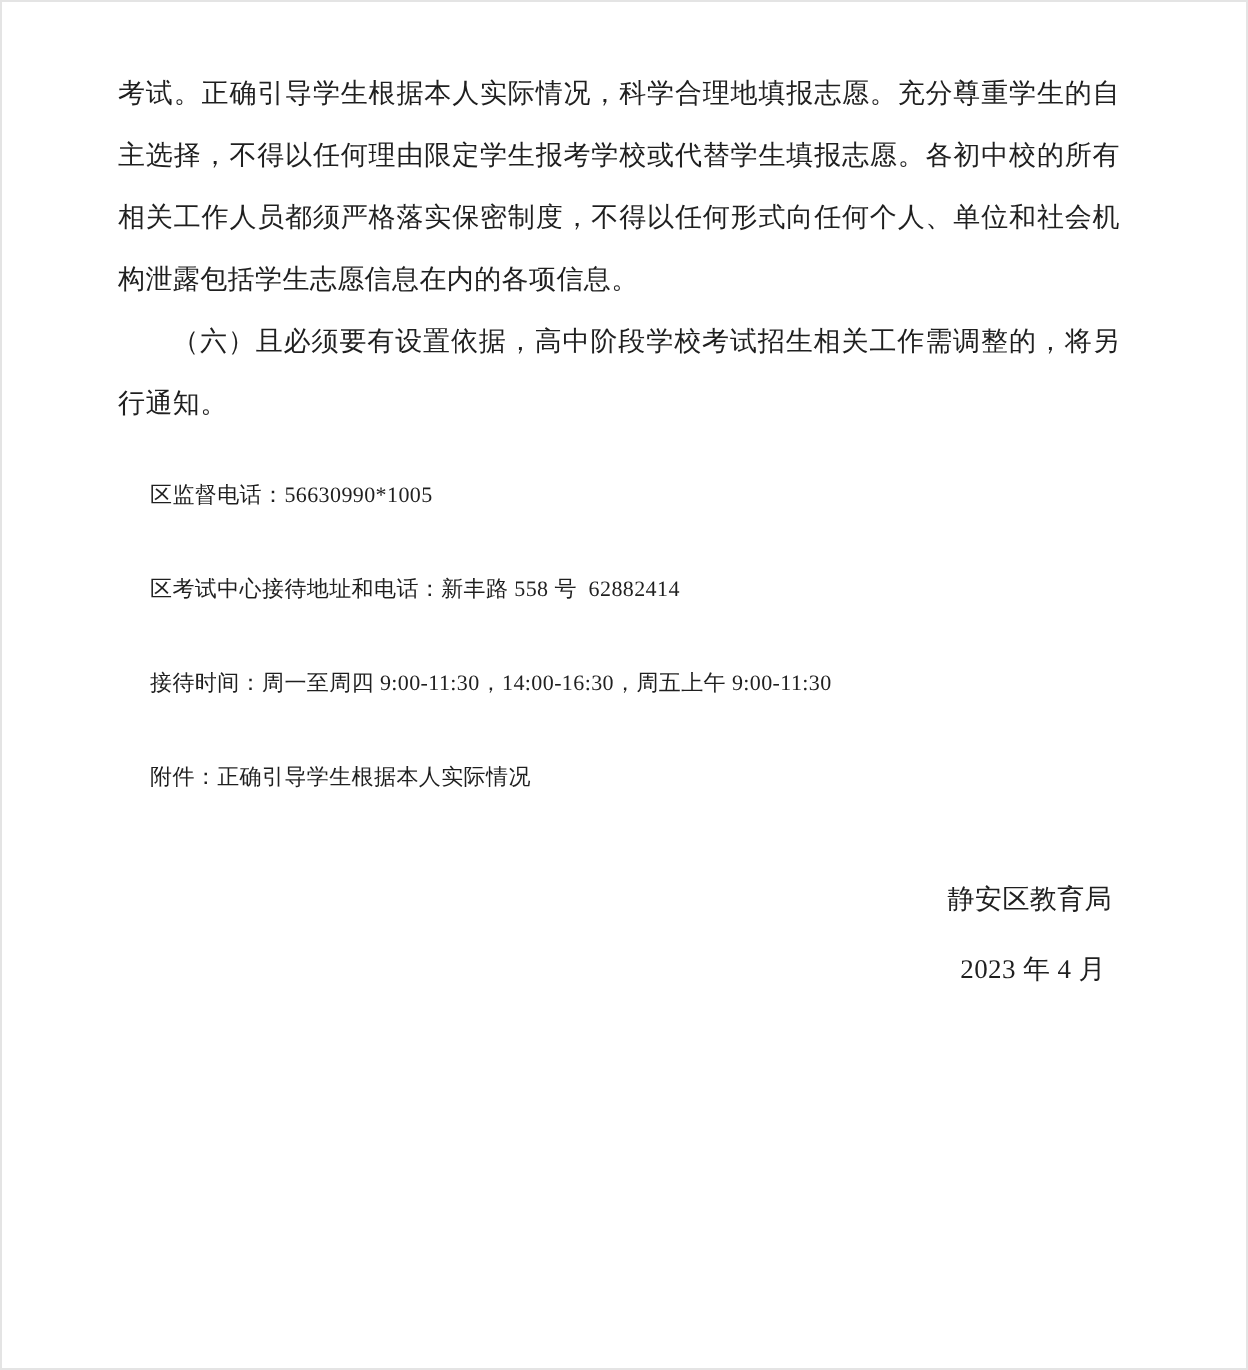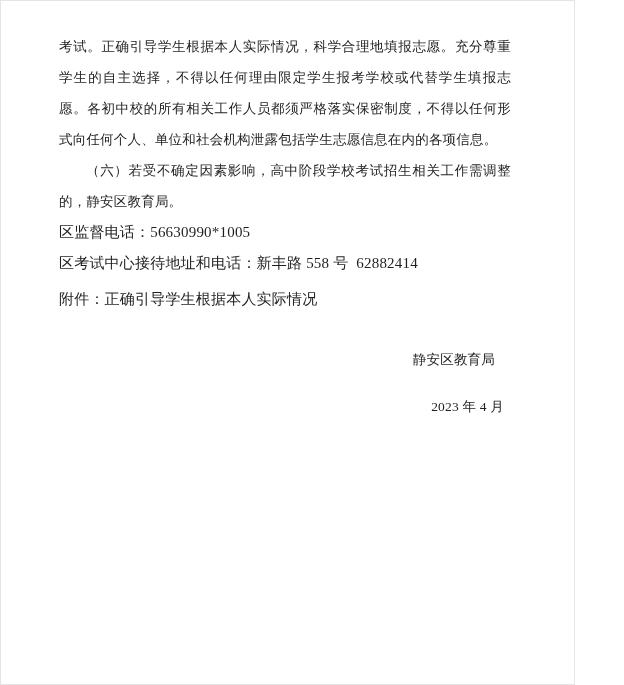--- a/index.html
+++ b/index.html
@@ -2,21 +2,21 @@
 <html><head>
 <meta charset="utf-8">
 <style>
   html, body {
     margin: 0;
     padding: 0;
     background: #ffffff;
   }
   .page {
     position: relative;
-    width: 575px;
+    width: 624px;
     height: 685px;
     box-sizing: border-box;
     background: #ffffff;
     border: 1px solid #e4e4e4;
     padding: 30px 63px 0 58px;
     font-family: "Liberation Serif", "DejaVu Serif", serif;
     color: #1f1f1f;
     overflow: hidden;
   }
   .body-text p {
@@ -25,58 +25,59 @@
     line-height: 31px;
     text-align: justify;
     text-justify: inter-ideograph;
     letter-spacing: 0.2px;
   }
   .body-text p.para-indent {
     text-indent: 2em;
   }
   .contact-block p,
   .attachment-line {
-    margin: 0;
-    font-size: 15px;
+    margin: 16px;
+    font-size: 11px;
     line-height: 31px;
     white-space: pre-wrap;
     letter-spacing: 0.2px;
   }
   .attachment-line {
     margin-top: 5px;
   }
   .signature-block {
     margin-top: 29px;
     text-align: right;
     font-size: 13.5px;
     line-height: 31px;
     letter-spacing: 0.2px;
   }
   .signature-block .sig-issuer {
-    margin: 16px;
+    margin: 4px;
   }
   .signature-block .sig-date {
     margin: 0;
     padding-right: 7px;
     font-family: Liberation Serif, serif;
   }
 </style>
 </head>
 <body>
 
 <div class="page">
 
   <div class="body-text">
     <p>考试。正确引导学生根据本人实际情况，科学合理地填报志愿。充分尊重学生的自主选择，不得以任何理由限定学生报考学校或代替学生填报志愿。各初中校的所有相关工作人员都须严格落实保密制度，不得以任何形式向任何个人、单位和社会机构泄露包括学生志愿信息在内的各项信息。</p>
-    <p class="para-indent">（六）若受不确定因素影响，高中阶段学校考试招生相关工作需调整的，静安区教育局。</p>
+    <p class="para-indent">（六）且必须要有设置依据，高中阶段学校考试招生相关工作需调整的，将另行通知。</p>
   </div>
 
   <div class="contact-block">
     <p>区监督电话：56630990*1005</p>
     <p>区考试中心接待地址和电话：新丰路 558 号  62882414</p>
+    <p>接待时间：周一至周四 9:00-11:30，14:00-16:30，周五上午 9:00-11:30</p>
   </div>
 
   <p class="attachment-line">附件：正确引导学生根据本人实际情况</p>
 
   <div class="signature-block">
     <p class="sig-issuer">静安区教育局</p>
     <p class="sig-date">2023 年 4 月</p>
   </div>
 
 </div>

